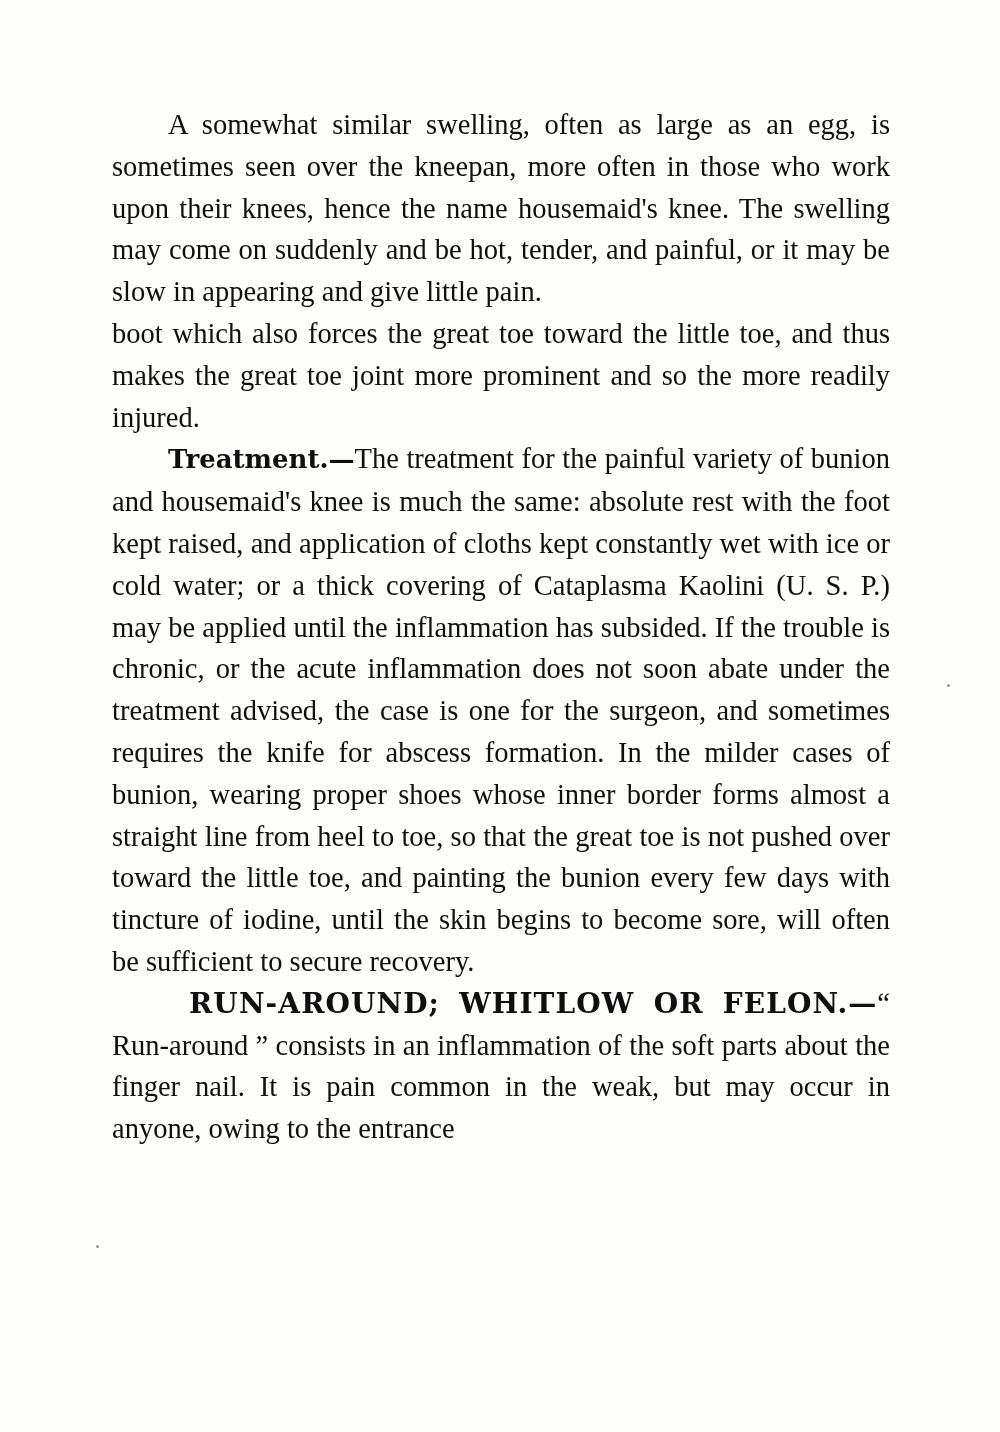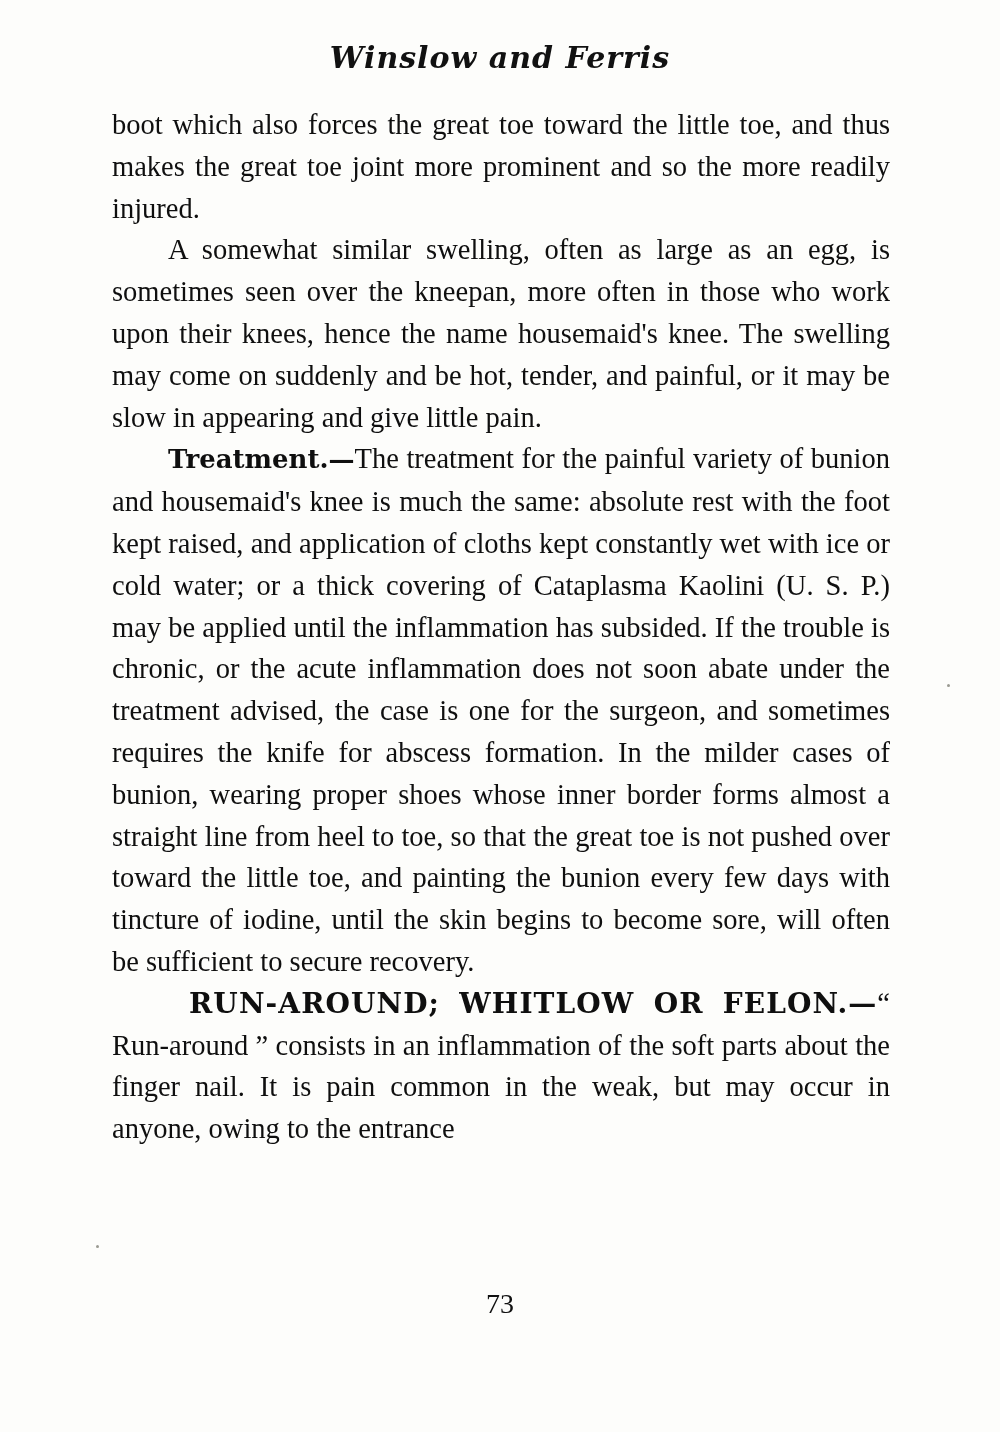--- a/index.html
+++ b/index.html
@@ -78,40 +78,38 @@
     height: 3px;
     background: #9a9a92;
     border-radius: 50%;
   }
 </style>
 </head>
 <body>
 
 <div class="page">
 
-  <div class="running-head">Winslow and Ferris</div>
 
   <div class="body-block">
 
+    <p class="para indent">
+      <span>A somewhat similar swelling, often as large as an egg, is sometimes seen over the kneepan, more often in those who work upon their knees, hence the name housemaid's knee.  The swelling may come on suddenly and be hot, tender, and painful, or it may be slow in appearing and give little pain.</span>
+    </p>
+
     <p class="para">
       <span>boot which also forces the great toe toward the little toe, and thus makes the great toe joint more prominent and so the more readily injured.</span>
-    </p>
-
-    <p class="para indent">
-      <span>A somewhat similar swelling, often as large as an egg, is sometimes seen over the kneepan, more often in those who work upon their knees, hence the name housemaid's knee.  The swelling may come on suddenly and be hot, tender, and painful, or it may be slow in appearing and give little pain.</span>
     </p>
 
     <p class="para indent">
       <span class="run-in">Treatment.—</span><span>The treatment for the painful variety of bunion and housemaid's knee is much the same: absolute rest with the foot kept raised, and application of cloths kept constantly wet with ice or cold water; or a thick covering of Cataplasma Kaolini (U. S. P.) may be applied until the inflammation has subsided.  If the trouble is chronic, or the acute inflammation does not soon abate under the treatment advised, the case is one for the surgeon, and sometimes requires the knife for abscess formation.  In the milder cases of bunion, wearing proper shoes whose inner border forms almost a straight line from heel to toe, so that the great toe is not pushed over toward the little toe, and painting the bunion every few days with tincture of iodine, until the skin begins to become sore, will often be sufficient to secure recovery.</span>
     </p>
 
     <p class="para indent">
       <span class="heading-inline">RUN-AROUND; WHITLOW OR FELON.—</span><span>“ Run-around ” consists in an inflammation of the soft parts about the finger nail.  It is pain common in the weak, but may occur in anyone, owing to the entrance</span>
     </p>
 
   </div>
 
-  <div class="folio">73</div>
 
   <span class="speck" style="left:947px; top:684px;"></span>
   <span class="speck" style="left:96px; top:1245px;"></span>
 
 </div>
 
 </body></html>

